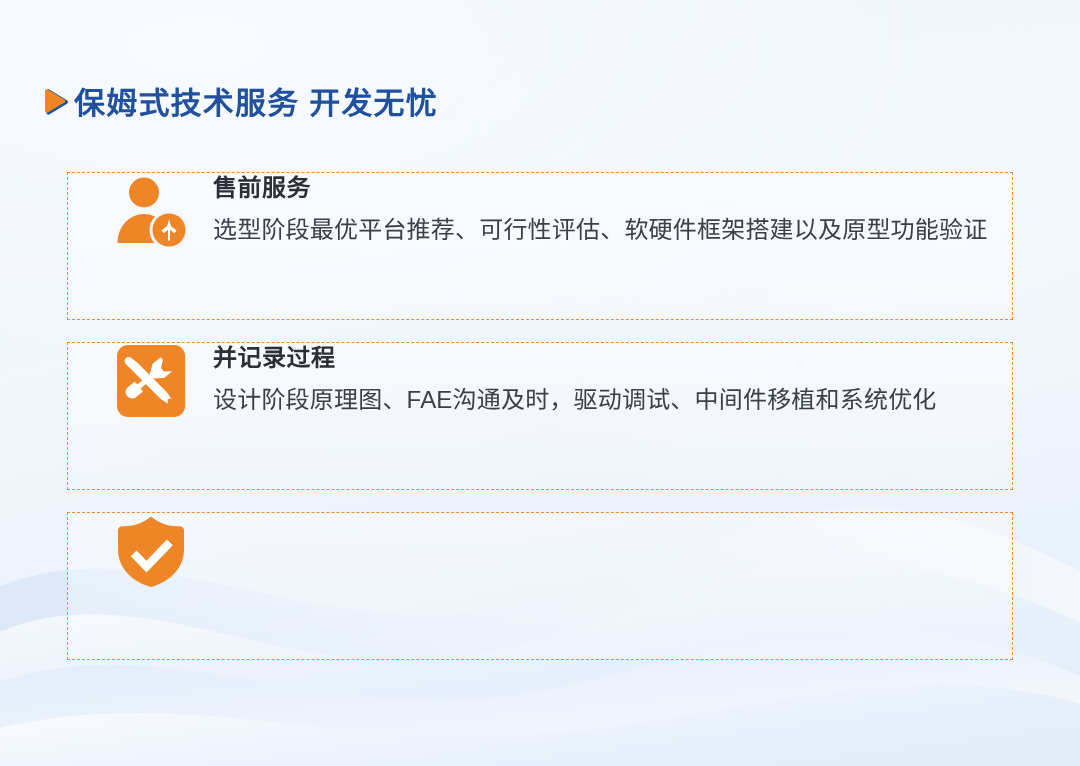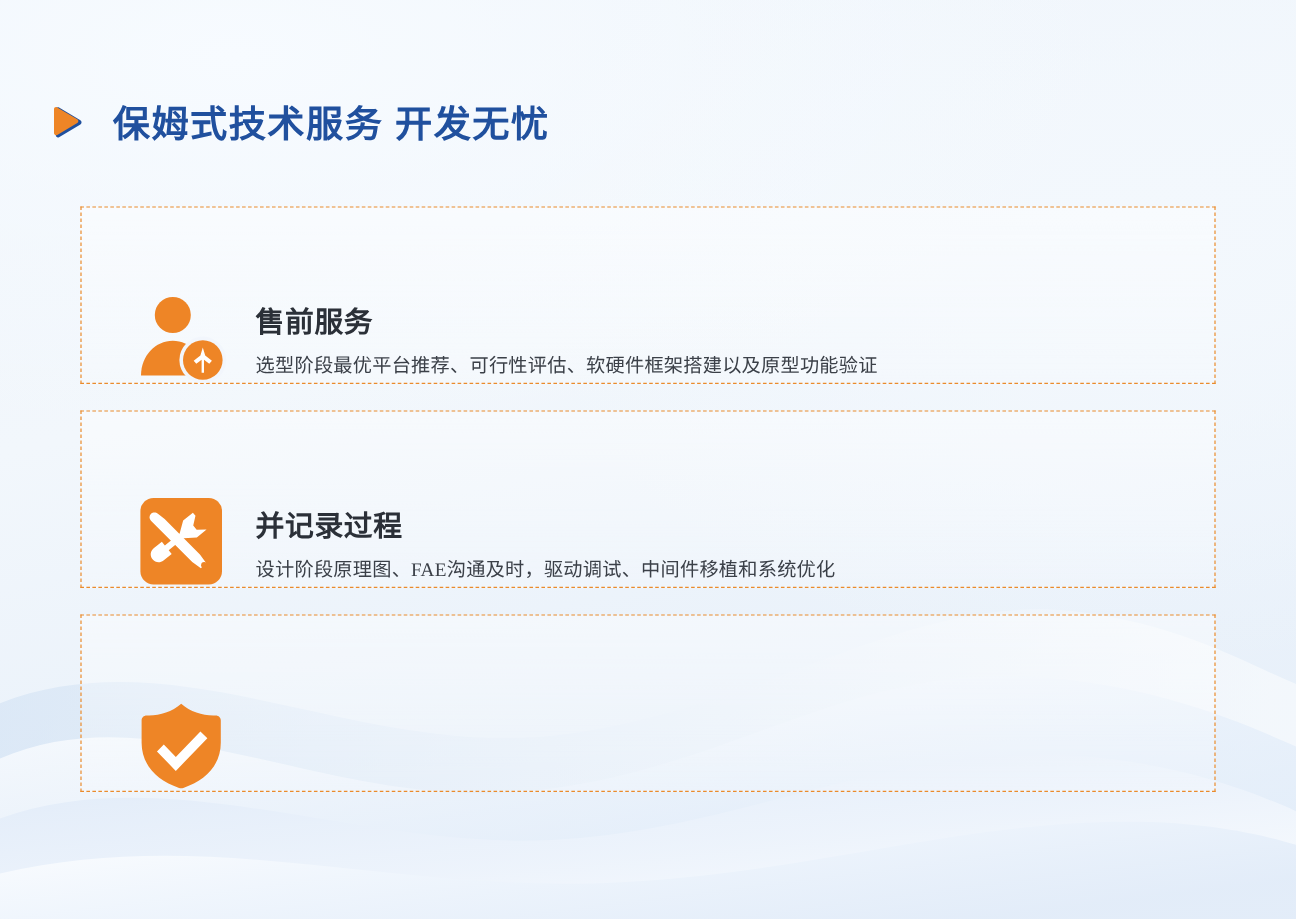--- a/index.html
+++ b/index.html
@@ -45,21 +45,21 @@
     height: 766px;
   }
 
   
   .page-heading {
     position: absolute;
     left: 40px;
     top: 86px;
     display: flex;
     align-items: center;
-    gap: 20px;
+    gap: 0;
   }
   .play-icon {
     width: 34px;
     height: 34px;
     flex: 0 0 auto;
     display: block;
   }
   .page-title {
     font-size: 31px;
     font-weight: bold;
@@ -77,21 +77,21 @@
     width: 946px;
   }
   .service-card {
     position: relative;
     height: 148px;
     margin-bottom: 22px;
     border: 1px dashed #ea8b2c;
     background: linear-gradient(180deg, rgba(255,255,255,0.42) 0%, rgba(255,255,255,0.18) 100%);
     box-sizing: border-box;
     display: flex;
-    align-items: flex-end;
+    align-items: flex-start;
     padding-left: 45px;
   }
   .service-card:last-child { margin-bottom: 0; }
 
   .card-icon {
     width: 76px;
     height: 76px;
     flex: 0 0 76px;
     margin-right: 24px;
     display: flex;
@@ -107,26 +107,25 @@
   }
   .card-heading {
     font-size: 24px;
     font-weight: bold;
     color: #2b3038;
     letter-spacing: 0.5px;
     line-height: 1.25;
     margin-bottom: 11px;
   }
   .card-desc {
-    font-size: 16px;
+    font-size: 24px;
     color: #3b4048;
     letter-spacing: 0.2px;
     line-height: 1.3;
     white-space: nowrap;
-    font-family: Liberation Serif, serif;
   }
 </style>
 </head>
 <body>
 
 <div class="page-bg"></div>
 
 <div class="waves">
   <svg viewBox="0 0 1080 330" preserveAspectRatio="none" xmlns="http://www.w3.org/2000/svg">
     <defs>

